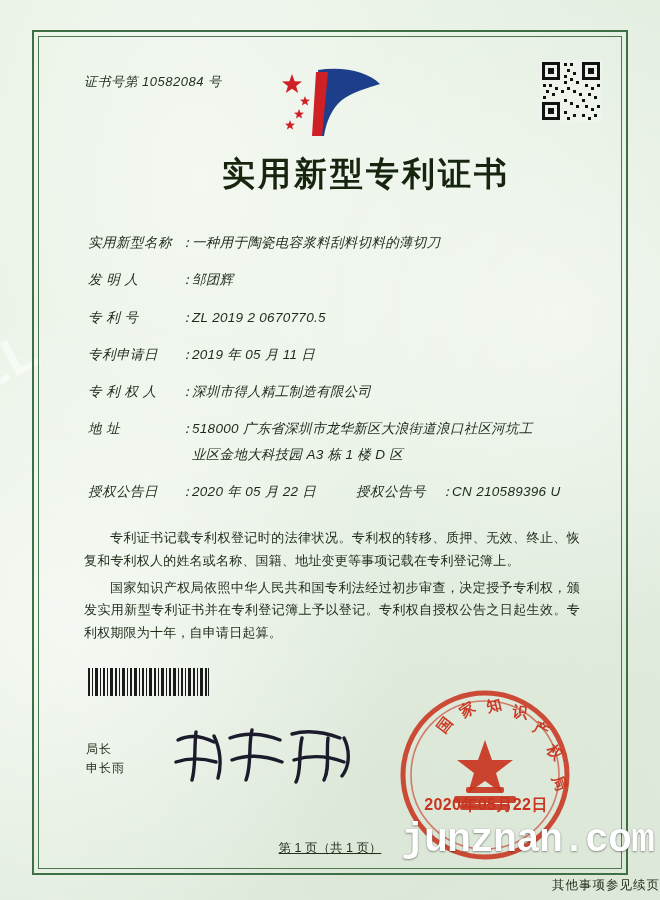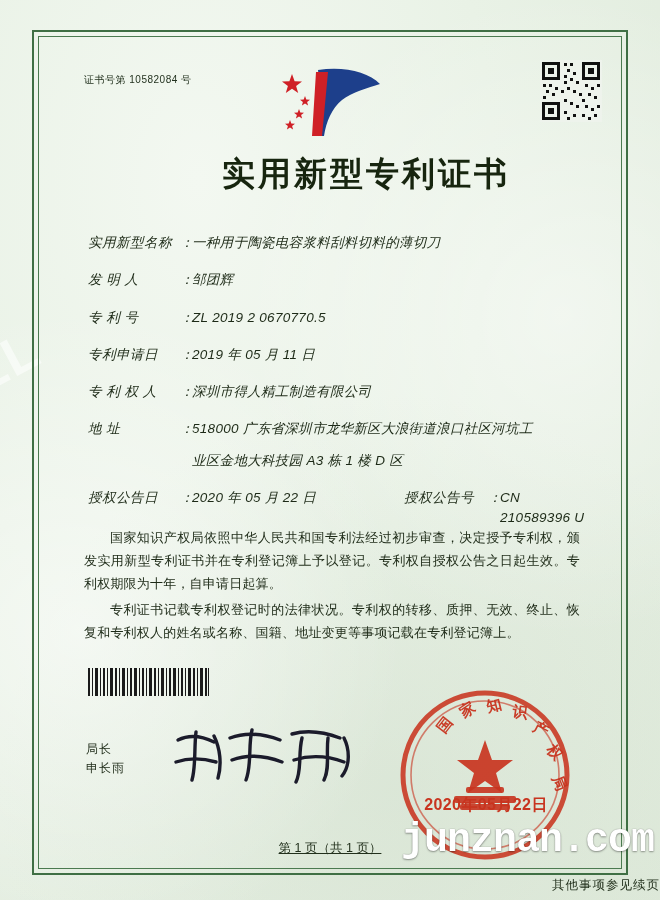--- a/index.html
+++ b/index.html
@@ -49,23 +49,24 @@
     width: 584px;
     height: 833px;
     border: 1px solid #4b7a50;
     box-sizing: border-box;
   }
 
   .cert-no {
     position: absolute;
     left: 84px;
     top: 73px;
-    font-size: 10px;
+    font-size: 13px;
     color: #23321f;
     letter-spacing: 0.5px;
+    font-style: italic;
   }
 
   
   .emblem {
     position: absolute;
     left: 272px;
     top: 62px;
     width: 120px;
     height: 84px;
   }
@@ -117,34 +118,33 @@
   .field-colon {
     width: 12px;
     flex: 0 0 12px;
   }
   .field-value {
     flex: 1 1 auto;
     letter-spacing: 0.3px;
   }
   .field-value .line2 {
     display: block;
-    margin-top: 11px;
+    margin-top: 5px;
   }
   .row-inline {
     display: flex;
     width: 100%;
   }
   .inline-left {
     display: flex;
     flex: 0 0 268px;
   }
   .inline-right {
     display: flex;
     flex: 1 1 auto;
-    margin-left: 48px;
   }
   .inline-right .field-label {
     width: 84px;
     flex: 0 0 84px;
   }
 
   .paragraphs {
     position: absolute;
     left: 84px;
     top: 527px;
@@ -385,22 +385,22 @@
           <div class="field-label">授权公告号</div>
           <div class="field-colon">：</div>
           <div class="field-value">CN 210589396 U</div>
         </div>
       </div>
     </div>
 
   </div>
 
   <div class="paragraphs">
+    <p>专利证书记载专利权登记时的法律状况。专利权的转移、质押、无效、终止、恢复和专利权人的姓名或名称、国籍、地址变更等事项记载在专利登记簿上。</p>
     <p>国家知识产权局依照中华人民共和国专利法经过初步审查，决定授予专利权，颁发实用新型专利证书并在专利登记簿上予以登记。专利权自授权公告之日起生效。专利权期限为十年，自申请日起算。</p>
-    <p>专利证书记载专利权登记时的法律状况。专利权的转移、质押、无效、终止、恢复和专利权人的姓名或名称、国籍、地址变更等事项记载在专利登记簿上。</p>
   </div>
 
   <div class="barcode">
     <svg width="122" height="28" viewBox="0 0 122 28" shape-rendering="crispEdges">
       <g fill="#1a1a1a">
         <rect x="0" y="0" width="2" height="28"></rect>
           <rect x="4" y="0" width="1" height="28"></rect>
         <rect x="7" y="0" width="3" height="28"></rect>
           <rect x="12" y="0" width="1" height="28"></rect>
         <rect x="15" y="0" width="2" height="28"></rect>

